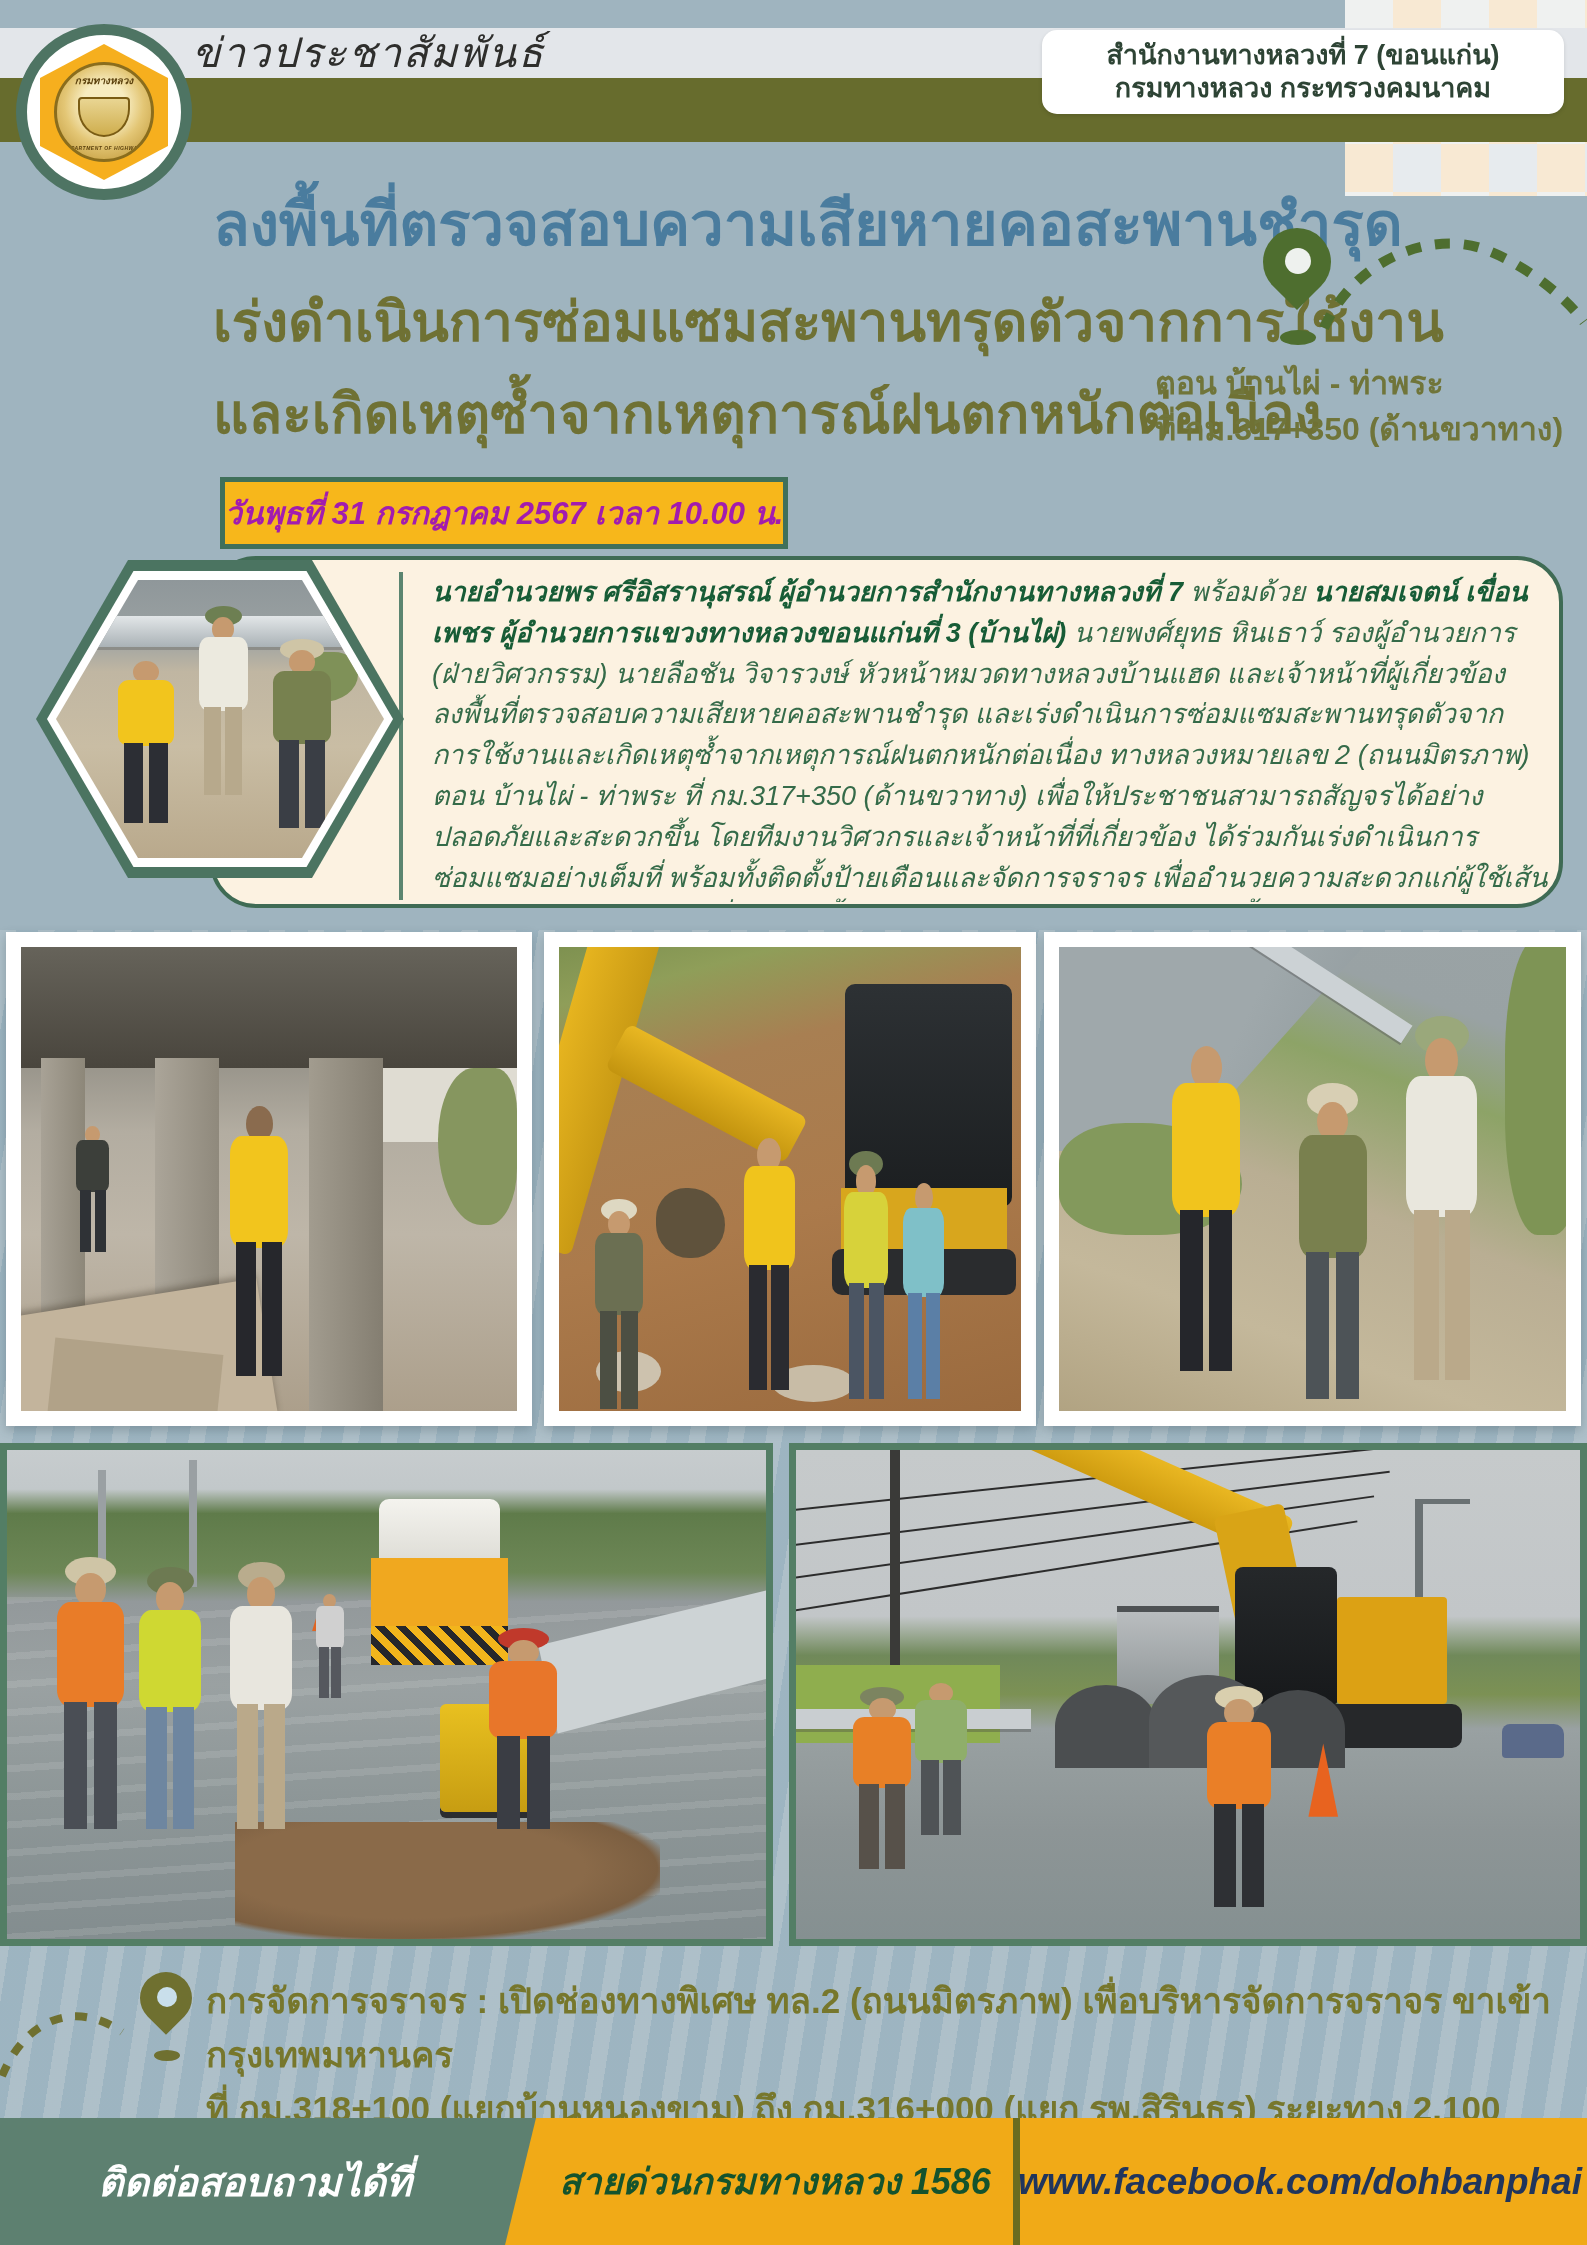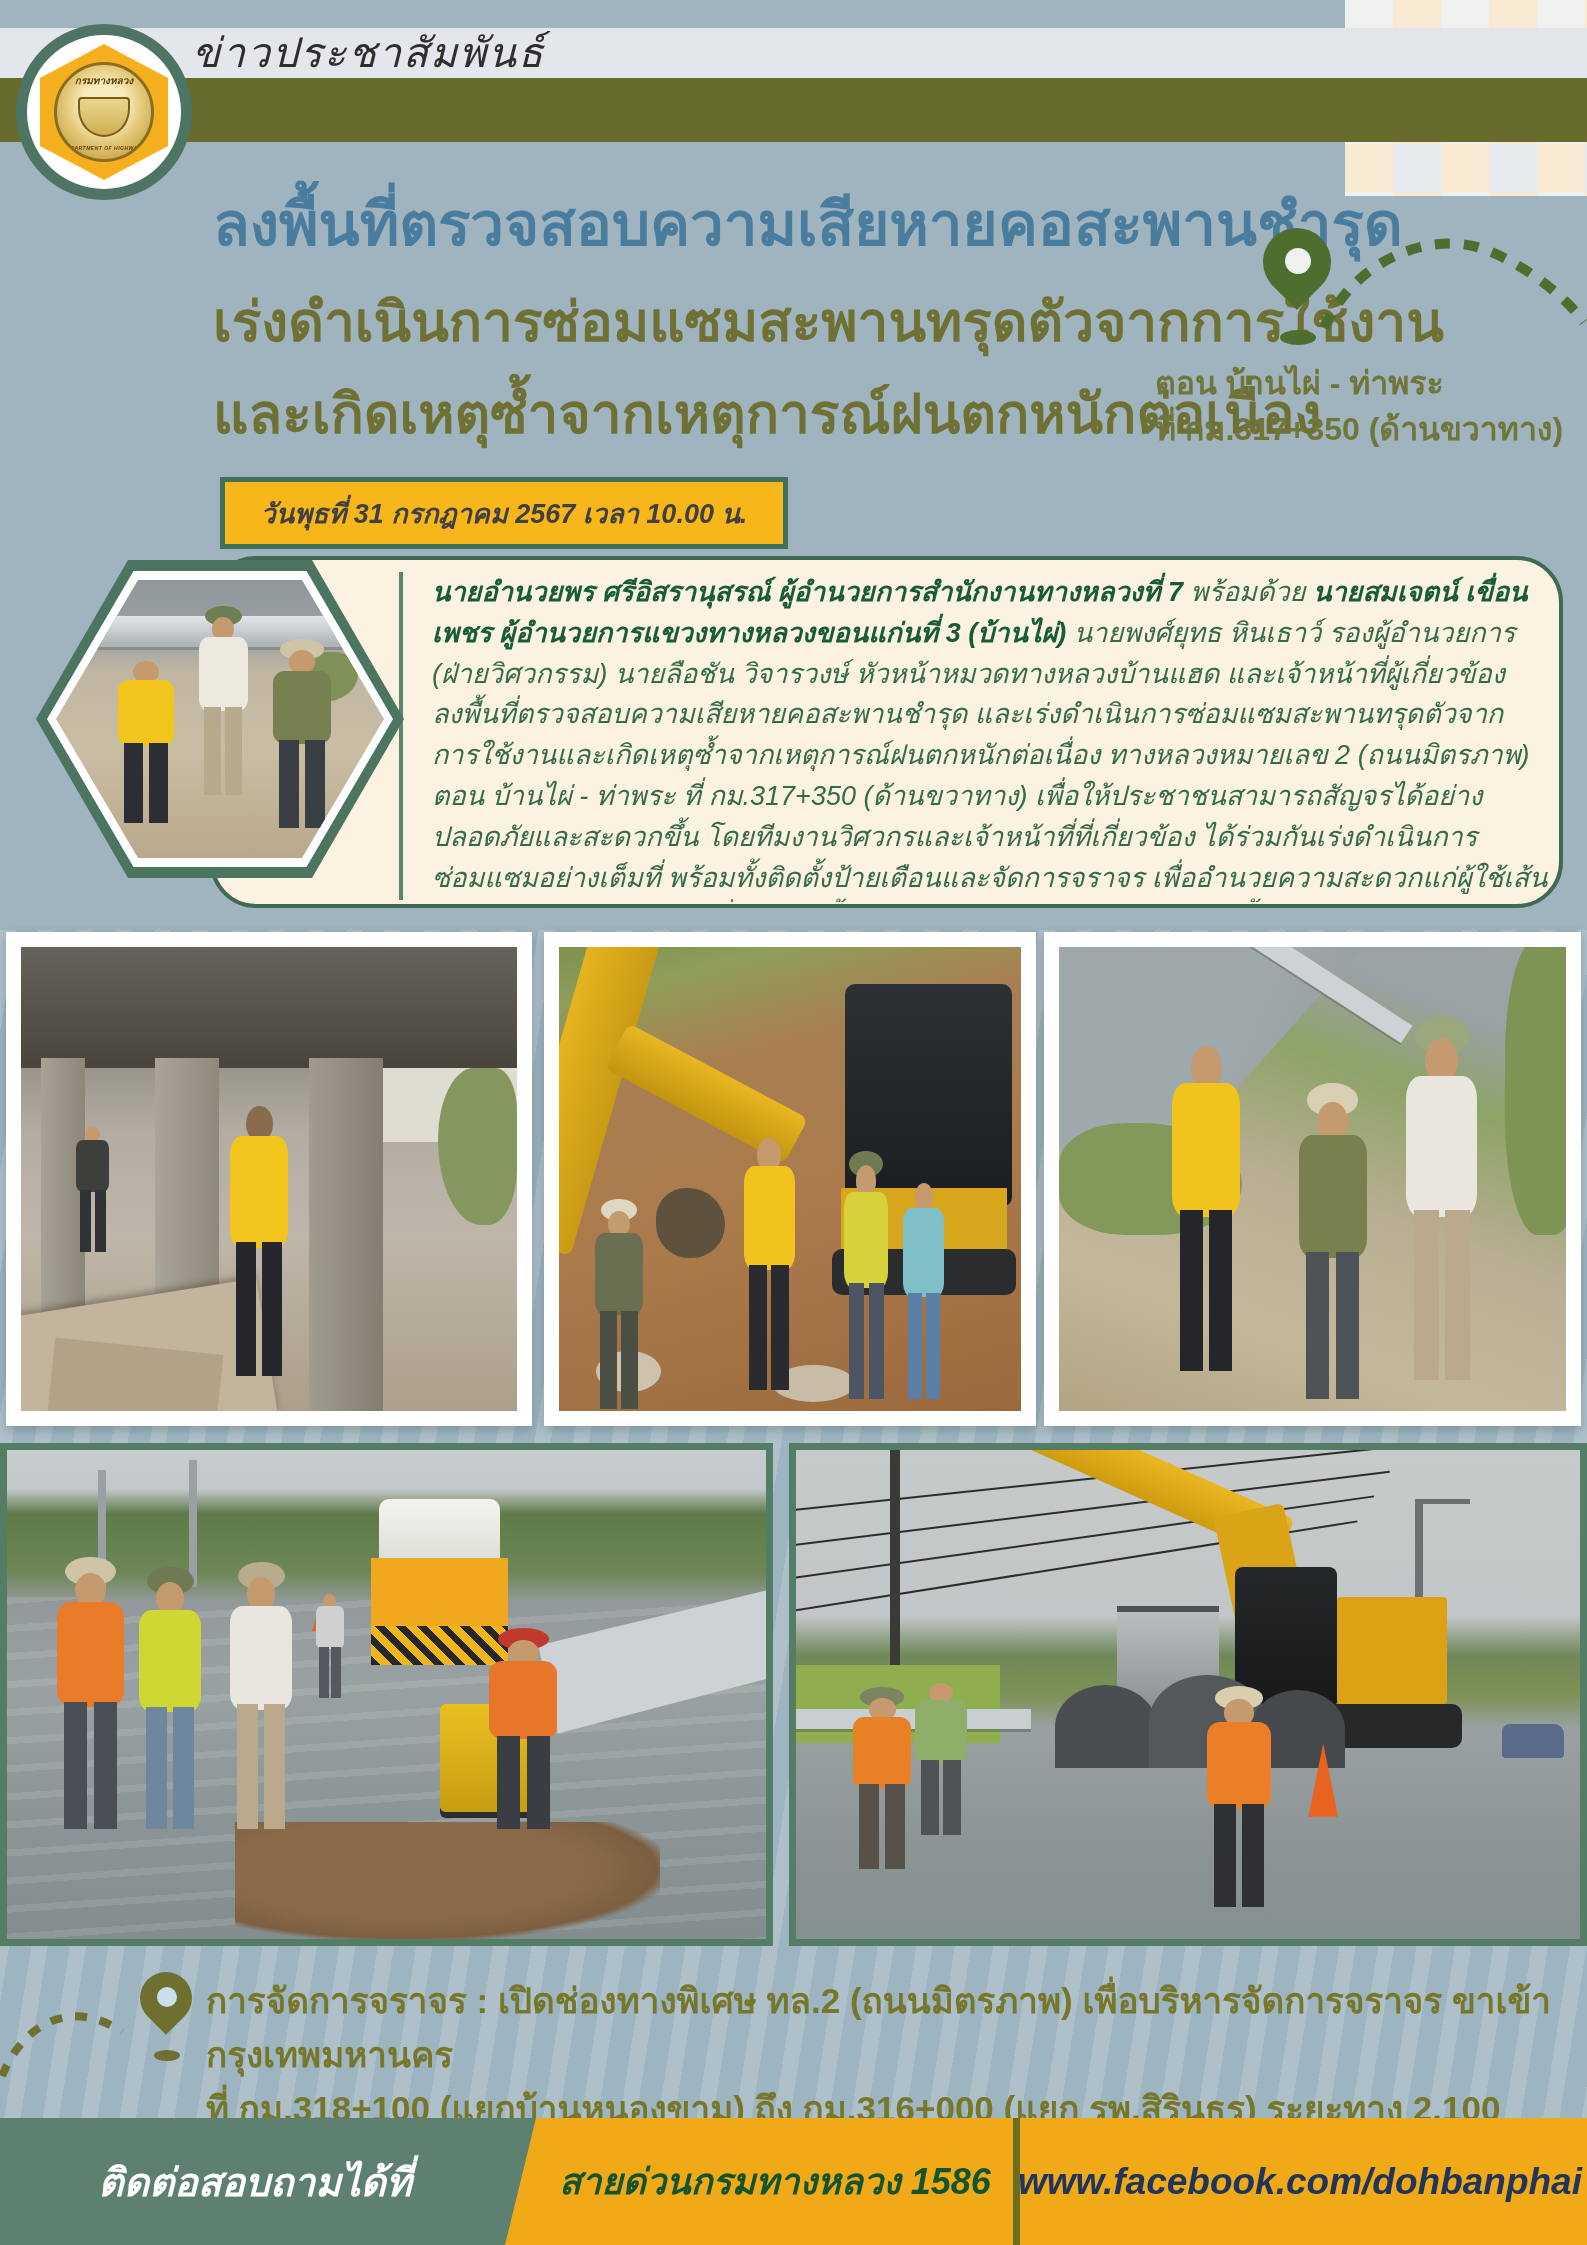--- a/index.html
+++ b/index.html
@@ -48,21 +48,21 @@
   .pin-main .phole{left:22px;top:20px;width:26px;height:26px;}
   .pin-main .pbase{left:17px;top:102px;width:36px;height:15px;}
   .pin-traffic{left:140px;top:1972px;width:52px;height:112px;--c:#6f7030;--hole:#c9dfeb;}
   .pin-traffic .phead{height:52px;}
   .pin-traffic .phole{left:17px;top:15px;width:20px;height:20px;}
   .pin-traffic .pbase{left:14px;top:78px;width:26px;height:11px;}
   .route{position:absolute;}
   .loc{position:absolute;left:1155px;top:360px;font-size:32px;font-weight:600;color:#70753a;line-height:46px;white-space:nowrap;}
   .date-banner{position:absolute;left:220px;top:477px;width:568px;height:72px;background:#f7b71b;
         border:5px solid #40705a;display:flex;align-items:center;justify-content:center;
-        font-size:27px;font-style:italic;font-weight:bold;color:#404040;white-space:nowrap;}
+        font-size:31px;font-style:italic;font-weight:bold;color:#a21caf;white-space:nowrap;}
   .article-box{position:absolute;left:210px;top:556px;width:1353px;height:352px;background:#fcf2e1;
         border:4px solid #3f6b54;border-radius:46px;}
   .article-rule{position:absolute;left:399px;top:572px;width:4px;height:328px;background:#5b8570;}
   .article{position:absolute;left:432px;top:572px;width:1116px;height:330px;overflow:hidden;
         font-size:27px;font-style:italic;line-height:40.8px;color:#356b49;text-align:left;}
   .article b{color:#175c36;}
   .hexwrap{position:absolute;left:36px;top:560px;width:368px;height:318px;}
   .hex-l{position:absolute;clip-path:polygon(25% 0,75% 0,100% 50%,75% 100%,25% 100%,0 50%);}
   .hex1{inset:0;background:#4b7461;}
   .hex2{inset:11px;background:#ffffff;}
@@ -104,20 +104,24 @@
     <i class="hex"></i>
     <div class="seal">
       <span class="tt">กรมทางหลวง</span>
       <i class="emblem"></i>
       <span class="te">DEPARTMENT OF HIGHWAYS</span>
     </div>
   </div>
 
   <div class="script-title">ข่าวประชาสัมพันธ์</div>
 
+  <div class="office-box">
+    <span>สำนักงานทางหลวงที่ 7 (ขอนแก่น)</span>
+    <span>กรมทางหลวง กระทรวงคมนาคม</span>
+  </div>
 
   <div class="hl hl1">ลงพื้นที่ตรวจสอบความเสียหายคอสะพานชำรุด</div>
   <div class="hl hl2">เร่งดำเนินการซ่อมแซมสะพานทรุดตัวจากการใช้งาน</div>
   <div class="hl hl3">และเกิดเหตุซ้ำจากเหตุการณ์ฝนตกหนักต่อเนื่อง</div>
 
   <div class="pin pin-main">
     <i class="phead"></i>
       <i class="phole"></i>
       <i class="pbase"></i>
   </div>

